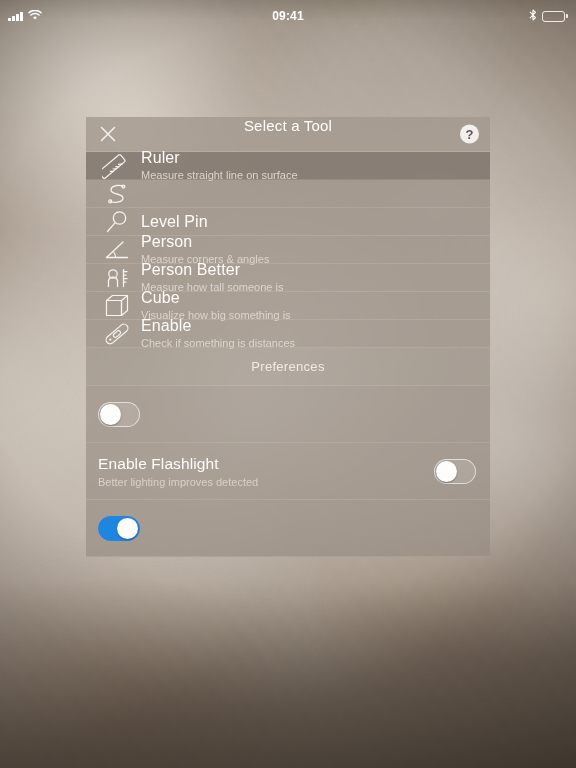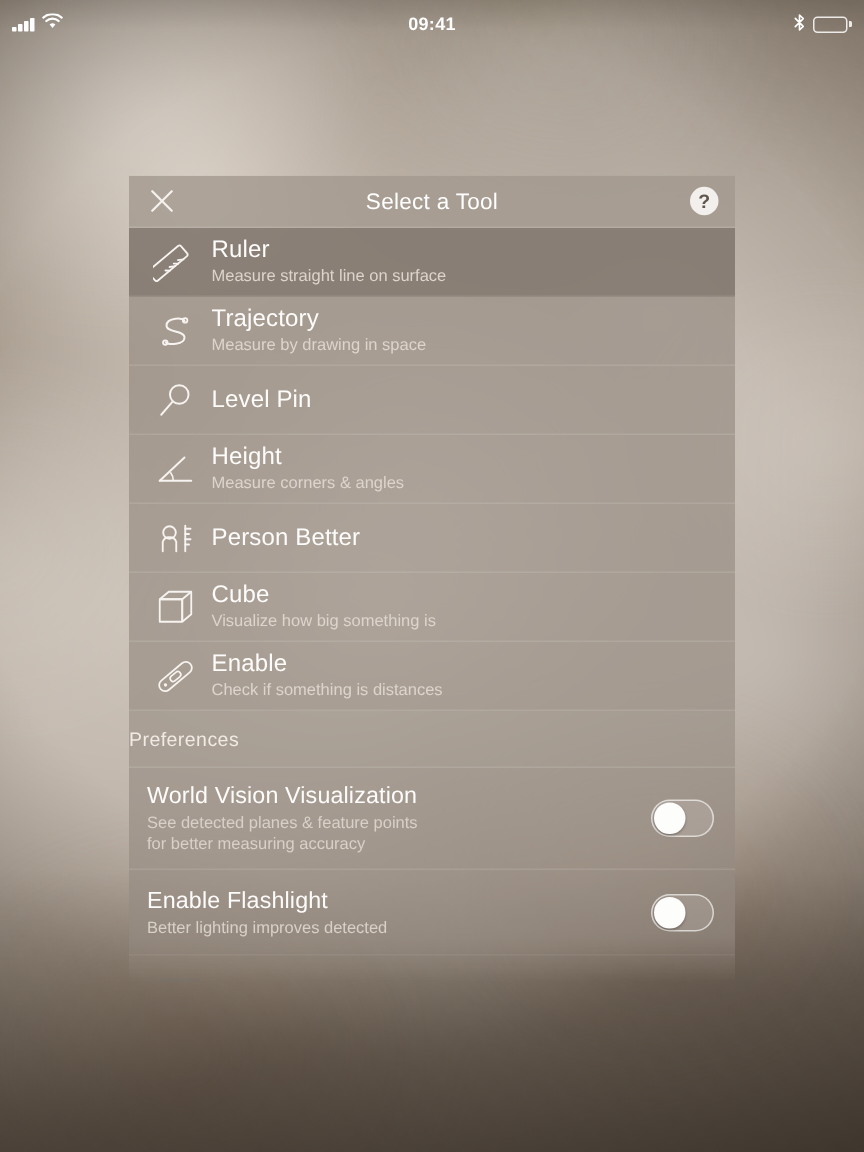--- a/index.html
+++ b/index.html
@@ -83,21 +83,21 @@
   #sheet {
     position:absolute; left:86px; top:117px; width:404px; height:538px;
     z-index:4; overflow:hidden;
     -webkit-mask-image:linear-gradient(to bottom, #000 0, #000 94%, rgba(0,0,0,0) 100%);
             mask-image:linear-gradient(to bottom, #000 0, #000 94%, rgba(0,0,0,0) 100%);
   }
 
   .sheet-header {
     position:relative; height:35px;
     background:rgba(163,152,142,.80);
-    display:flex; align-items:center; justify-content:center;
+    display:flex; justify-content:center;
     border-bottom:1px solid rgba(255,255,255,.13);
   }
   .sheet-title { color:#fff; font-size:15px; letter-spacing:.2px; }
   .close-btn {
     position:absolute; left:10px; top:50%; transform:translateY(-50%);
     width:24px; height:24px; display:flex; align-items:center; justify-content:center;
     cursor:pointer;
   }
   .close-btn svg { display:block; }
   .help-btn {
@@ -105,35 +105,35 @@
     width:19px; height:19px; border-radius:50%;
     background:#f2efec; color:#5f564e;
     display:flex; align-items:center; justify-content:center;
     font-size:13px; font-weight:700; cursor:pointer; line-height:1;
   }
 
   .tool-list { background:rgba(154,143,133,.72); }
 
   .tool-row {
     position:relative; display:flex; align-items:center;
-    height:46px; padding:0 14px 0 12px; cursor:pointer;
+    height:28px; padding:0 14px 0 12px; cursor:pointer;
     border-bottom:1px solid rgba(255,255,255,.11);
   }
   .tool-row.selected { background:rgba(119,110,102,.62); }
   .tool-icon {
     width:38px; height:38px; flex:0 0 38px;
     display:flex; align-items:center; justify-content:center;
   }
   .tool-icon svg { display:block; }
   .tool-text { margin-left:5px; display:flex; flex-direction:column; justify-content:center; }
   .tool-title { color:#fdfcfb; font-size:16px; line-height:18px; letter-spacing:.1px; }
   .tool-sub { color:#ddd5cd; font-size:11px; line-height:14px; margin-top:1px; }
 
   .section-header {
-    height:38px; display:flex; align-items:center; 
+    height:38px; display:flex; align-items:center; justify-content:center;
     background:rgba(150,140,130,.62);
     border-bottom:1px solid rgba(255,255,255,.11);
   }
   .section-header span { color:#f1ebe5; font-size:13px; letter-spacing:.3px; }
 
   .pref-list { background:rgba(150,140,130,.66); }
   .pref-row {
     position:relative; display:flex; align-items:center;
     padding:9px 14px 9px 12px; min-height:57px;
     border-bottom:1px solid rgba(255,255,255,.11);
@@ -233,24 +233,20 @@
     </div>
 
     <div class="tool-row">
       <div class="tool-icon">
         <svg width="30" height="30" viewBox="0 0 30 30">
           <path d="M21 8 C21 5.5 9 5.5 9 11 C9 16 21 14 21 19 C21 24 10 24 8.5 22.2" stroke="#f6f3f0" stroke-width="1.3" fill="none" stroke-linecap="round"></path>
           <circle cx="21.4" cy="7.6" r="1.5" fill="none" stroke="#f6f3f0" stroke-width="1.2"></circle>
           <circle cx="8.2" cy="22.4" r="1.5" fill="none" stroke="#f6f3f0" stroke-width="1.2"></circle>
         </svg>
       </div>
-      <div class="tool-text">
-        <div class="tool-title">Trajectory</div>
-        <div class="tool-sub">Measure by drawing in space</div>
-      </div>
     </div>
 
     <div class="tool-row">
       <div class="tool-icon">
         <svg width="30" height="30" viewBox="0 0 30 30">
           <circle cx="17.5" cy="11" r="6.2" stroke="#f6f3f0" stroke-width="1.3" fill="none"></circle>
           <path d="M13.2 15.6 L5.5 24.5" stroke="#f6f3f0" stroke-width="1.3" stroke-linecap="round"></path>
         </svg>
       </div>
       <div class="tool-text">
@@ -260,41 +256,42 @@
 
     <div class="tool-row">
       <div class="tool-icon">
         <svg width="30" height="30" viewBox="0 0 30 30">
           <path d="M4.5 22.5 L25.5 22.5" stroke="#f6f3f0" stroke-width="1.3" stroke-linecap="round"></path>
           <path d="M4.5 22.5 L21 7" stroke="#f6f3f0" stroke-width="1.3" stroke-linecap="round"></path>
           <path d="M13.5 22.5 A9 9 0 0 0 11.6 16.8" stroke="#f6f3f0" stroke-width="1.1" fill="none"></path>
         </svg>
       </div>
       <div class="tool-text">
-        <div class="tool-title">Height</div>
+        <div class="tool-title">Person</div>
         <div class="tool-sub">Measure corners &amp; angles</div>
       </div>
     </div>
 
     <div class="tool-row">
       <div class="tool-icon">
         <svg width="30" height="30" viewBox="0 0 30 30">
           <g stroke="#f6f3f0" stroke-width="1.25" fill="none" stroke-linecap="round">
             <circle cx="11" cy="11" r="4.2"></circle>
             <path d="M6.5 23.5 L6.5 17.2 A4.5 4.5 0 0 1 11 14.2 A4.5 4.5 0 0 1 15.5 17.2 L15.5 23.5"></path>
             <path d="M21.5 6.5 L21.5 23.5"></path>
             <path d="M21.5 8.5 L25 8.5"></path>
             <path d="M21.5 12 L24 12"></path>
             <path d="M21.5 15.5 L25 15.5"></path>
             <path d="M21.5 19 L24 19"></path>
           </g>
         </svg>
       </div>
       <div class="tool-text">
         <div class="tool-title">Person Better</div>
+        <div class="tool-sub">Measure how tall someone is</div>
       </div>
     </div>
 
     <div class="tool-row">
       <div class="tool-icon">
         <svg width="30" height="30" viewBox="0 0 30 30">
           <g stroke="#f6f3f0" stroke-width="1.2" fill="none" stroke-linejoin="round">
             <rect x="4.5" y="9.5" width="15" height="15"></rect>
             <path d="M4.5 9.5 L10.5 4.5 L25.5 4.5 L25.5 19.5 L19.5 24.5"></path>
             <path d="M19.5 9.5 L25.5 4.5"></path>
@@ -325,25 +322,20 @@
     </div>
   </div>
 
   <div class="section-header">
     <span>Preferences</span>
   </div>
 
   <div class="pref-list">
 
     <div class="pref-row">
-      <div class="pref-text">
-        <div class="pref-title">World Vision Visualization</div>
-        <div class="pref-sub">See detected planes &amp; feature points
-for better measuring accuracy</div>
-      </div>
       <div class="toggle">
         <span class="knob"></span>
       </div>
     </div>
 
     <div class="pref-row">
       <div class="pref-text">
         <div class="pref-title">Enable Flashlight</div>
         <div class="pref-sub">Better lighting improves detected</div>
       </div>

